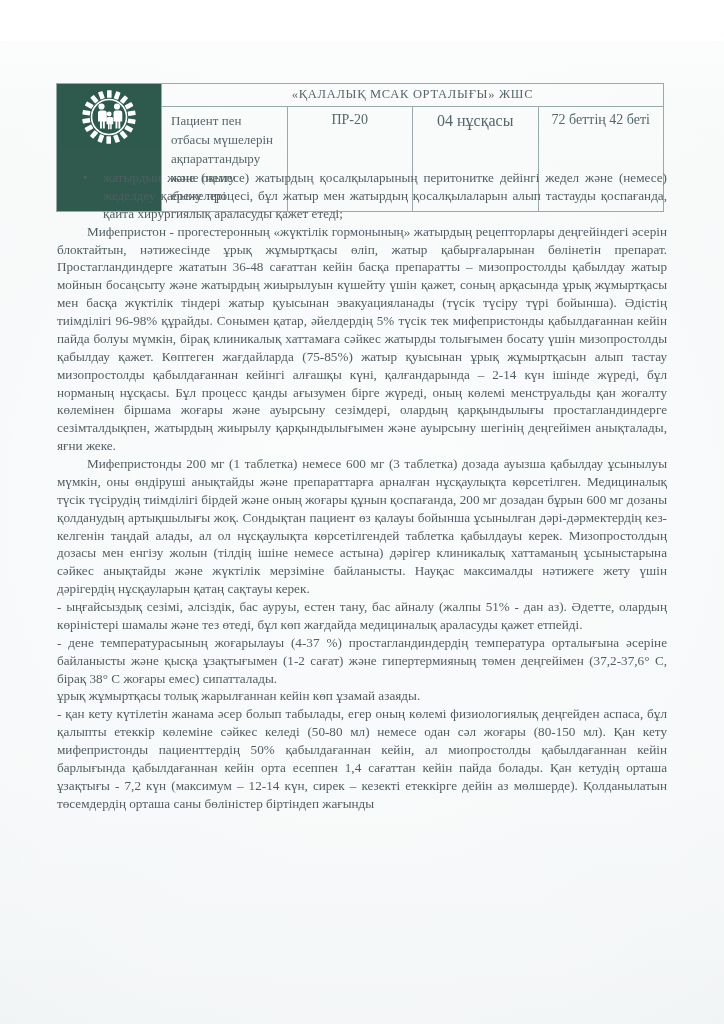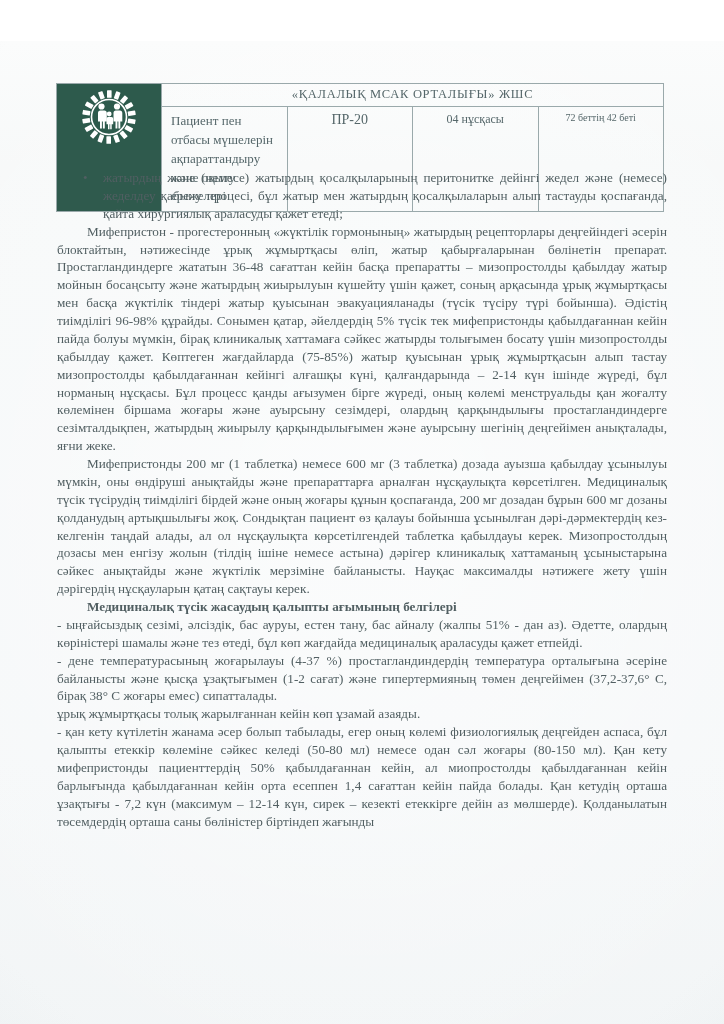--- a/index.html
+++ b/index.html
@@ -101,28 +101,28 @@
     font-family: Liberation Serif, serif;
   }
   .code-cell {
     font-size: 14px;
     text-align: center;
     padding: 5px 2px !important;
     color: #55676a;
     width: 66px;
   }
   .version-cell {
-    font-size: 12px;
+    font-size: 16px;
     text-align: center;
     padding: 5px 2px !important;
     color: #55676a;
     width: 84px;
   }
   .pageno-cell {
-    font-size: 10px;
+    font-size: 14px;
     text-align: center;
     padding: 5px 4px !important;
     color: #55676a;
     width: 122px;
   }
   .hdr-row-2 td { height: 48px; }
 
   
   .body-text {
     position: absolute;
@@ -238,21 +238,20 @@
       <div class="bullet-item">
         <span class="bullet-mark">•</span>
         <span class="bullet-body">жатырдың және (немесе) жатырдың қосалқыларының перитонитке дейінгі жедел және (немесе) жеделдеу қабыну процесі, бұл жатыр мен жатырдың қосалқылаларын алып тастауды қоспағанда, қайта хирургиялық араласуды қажет етеді;</span>
       </div>
 
 
       <p class="indent">Мифепристон - прогестеронның «жүктілік гормонының» жатырдың рецепторлары деңгейіндегі әсерін блоктайтын, нәтижесінде ұрық жұмыртқасы өліп, жатыр қабырғаларынан бөлінетін препарат. Простагландиндерге жататын 36-48 сағаттан кейін басқа препаратты – мизопростолды қабылдау жатыр мойнын босаңсыту және жатырдың жиырылуын күшейту үшін қажет, соның арқасында ұрық жұмыртқасы мен басқа жүктілік тіндері жатыр қуысынан эвакуацияланады (түсік түсіру түрі бойынша). Әдістің тиімділігі 96-98% құрайды. Сонымен қатар, әйелдердің 5% түсік тек мифепристонды қабылдағаннан кейін пайда болуы мүмкін, бірақ клиникалық хаттамаға сәйкес жатырды толығымен босату үшін мизопростолды қабылдау қажет. Көптеген жағдайларда (75-85%) жатыр қуысынан ұрық жұмыртқасын алып тастау мизопростолды қабылдағаннан кейінгі алғашқы күні, қалғандарында – 2-14 күн ішінде жүреді, бұл норманың нұсқасы. Бұл процесс қанды ағызумен бірге жүреді, оның көлемі менструальды қан жоғалту көлемінен біршама жоғары және ауырсыну сезімдері, олардың қарқындылығы простагландиндерге сезімталдықпен, жатырдың жиырылу қарқындылығымен және ауырсыну шегінің деңгейімен анықталады, яғни жеке.</p>
 
       <p class="indent">Мифепристонды 200 мг (1 таблетка) немесе 600 мг (3 таблетка) дозада ауызша қабылдау ұсынылуы мүмкін, оны өндіруші анықтайды және препараттарға арналған нұсқаулықта көрсетілген. Медициналық түсік түсірудің тиімділігі бірдей және оның жоғары құнын қоспағанда, 200 мг дозадан бұрын 600 мг дозаны қолданудың артықшылығы жоқ. Сондықтан пациент өз қалауы бойынша ұсынылған дәрі-дәрмектердің кез-келгенін таңдай алады, ал ол нұсқаулықта көрсетілгендей таблетка қабылдауы керек. Мизопростолдың дозасы мен енгізу жолын (тілдің ішіне немесе астына) дәрігер клиникалық хаттаманың ұсыныстарына сәйкес анықтайды және жүктілік мерзіміне байланысты. Науқас максималды нәтижеге жету үшін дәрігердің нұсқауларын қатаң сақтауы керек.</p>
 
-      <p class="bold-head2">Медициналық түсік жасаудың қалыпты ағымының белгілері</p>
 
 
       <p class="flat">- ыңғайсыздық сезімі, әлсіздік, бас ауруы, естен тану, бас айналу (жалпы 51% - дан аз). Әдетте, олардың көріністері шамалы және тез өтеді, бұл көп жағдайда медициналық араласуды қажет етпейді.</p>
 
 
       <p class="flat">- дене температурасының жоғарылауы (4-37 %) простагландиндердің температура орталығына әсеріне байланысты және қысқа ұзақтығымен (1-2 сағат) және гипертермияның төмен деңгейімен (37,2-37,6° С, бірақ 38° С жоғары емес) сипатталады.</p>
 
       <p class="flat lastline-left">ұрық жұмыртқасы толық жарылғаннан кейін көп ұзамай азаяды.</p>
 
       <p class="flat">- қан кету күтілетін жанама әсер болып табылады, егер оның көлемі физиологиялық деңгейден аспаса, бұл қалыпты етеккір көлеміне сәйкес келеді (50-80 мл) немесе одан сәл жоғары (80-150 мл). Қан кету мифепристонды пациенттердің 50% қабылдағаннан кейін, ал миопростолды қабылдағаннан кейін барлығында қабылдағаннан кейін орта есеппен 1,4 сағаттан кейін пайда болады. Қан кетудің орташа ұзақтығы - 7,2 күн (максимум – 12-14 күн, сирек – кезекті етеккірге дейін аз мөлшерде). Қолданылатын төсемдердің орташа саны бөліністер біртіндеп жағынды</p>

